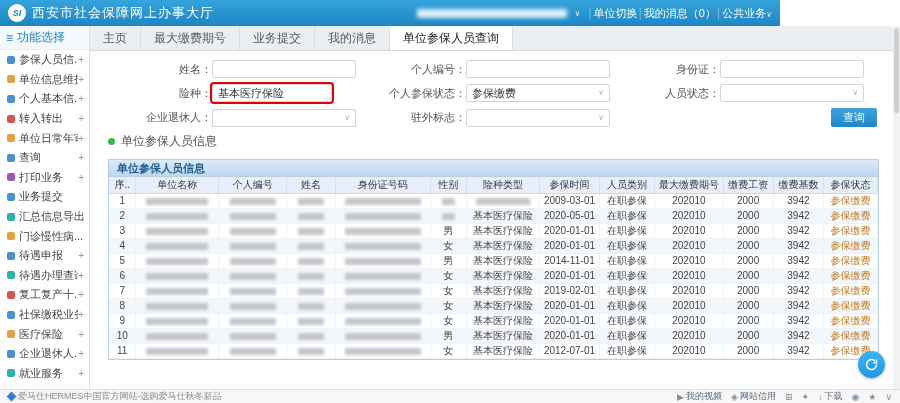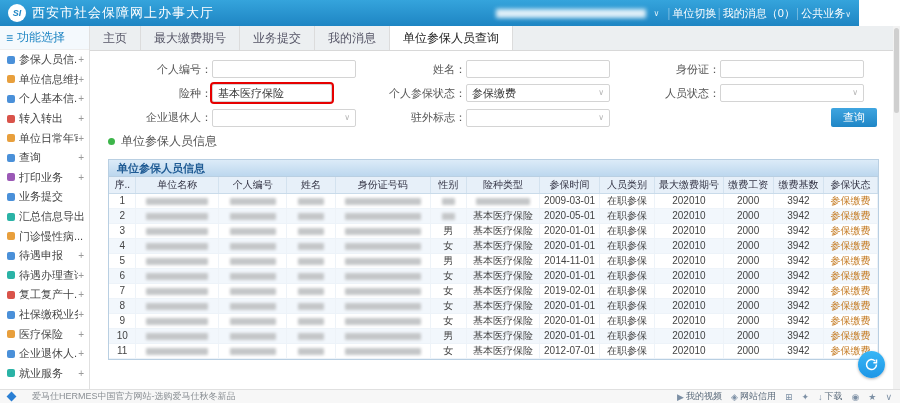--- a/index.html
+++ b/index.html
@@ -1,19 +1,19 @@
 <!DOCTYPE html>
 <html><head>
 <meta charset="utf-8">
 <style>
   *{margin:0;padding:0;box-sizing:border-box;}
   body{width:900px;height:403px;position:relative;overflow:hidden;background:#fff;
        font-family:"Liberation Sans","DejaVu Sans",sans-serif;}
   
-  .topbar{position:absolute;top:0;left:0;width:859px;height:26px;z-index:6;
+  .topbar{position:absolute;top:0;left:0;width:780px;height:26px;z-index:6;
           background:linear-gradient(180deg,#35a4dc 0%,#1e85c3 100%);
           display:flex;align-items:center;padding:0 8px;}
   .logo{width:18px;height:18px;border-radius:50%;background:#fff;color:#1e85c3;
         font-weight:bold;font-style:italic;font-size:9px;display:flex;align-items:center;
         justify-content:center;margin-right:6px;flex:none;}
   .apptitle{color:#fff;font-size:13px;letter-spacing:1px;white-space:nowrap;}
   .topmenu{margin-left:auto;display:flex;align-items:center;color:#fff;font-size:11px;gap:7px;}
   .redactbar{display:inline-block;height:9px;border-radius:1px;background:rgba(255,255,255,.85);filter:blur(2px);}
   .company-bar{width:150px;}
   .sep{color:rgba(255,255,255,.45);font-size:10px;}
@@ -68,21 +68,21 @@
   .redact{display:inline-block;height:7px;background:#c4c6c8;border-radius:1px;
           filter:blur(1.6px);vertical-align:middle;}
   
   .vscroll{position:absolute;top:26px;right:0;width:7px;bottom:14px;background:#f2f2f2;z-index:5;}
   .vthumb{position:absolute;top:2px;left:1px;width:5px;height:85px;background:#cfcfcf;border-radius:3px;}
   .fab{position:absolute;right:15px;top:351px;width:27px;height:27px;border-radius:50%;cursor:pointer;
        background:linear-gradient(180deg,#38b6f6,#1e96e6);display:flex;align-items:center;
        justify-content:center;box-shadow:0 1px 3px rgba(0,0,0,.3);z-index:7;}
   .statusbar{position:absolute;left:0;right:0;bottom:0;height:14px;background:#f7f7f7;
              border-top:1px solid #e0e0e0;display:flex;align-items:center;font-size:9px;
-             color:#8a8f94;padding:0 8px;gap:17px;z-index:6;}
+             color:#8a8f94;padding:0 8px;gap:3px;z-index:6;}
   .site-ico{width:7px;height:7px;background:#2a7fd4;transform:rotate(45deg);flex:none;}
   .status-right{margin-left:auto;display:flex;align-items:center;gap:9px;color:#7d90a5;}
   .sitem{display:flex;align-items:center;gap:2px;cursor:pointer;}
   .sicon{font-size:9px;}
   .slabel{color:#5b6b7c;font-size:9px;}
 </style>
 </head>
 <body>
 
 <header class="topbar">
@@ -196,25 +196,25 @@
       <div class="tab">主页</div>
       <div class="tab">最大缴费期号</div>
       <div class="tab">业务提交</div>
       <div class="tab">我的消息</div>
       <div class="tab active">单位参保人员查询</div>
     </div>
   <div class="content">
     <div id="form">
         <div class="frow">
           <div class="field">
+            <label>姓名：</label>
+            <div class="ctrl"></div>
+          </div>
+          <div class="field">
             <label>个人编号：</label>
-            <div class="ctrl"></div>
-          </div>
-          <div class="field">
-            <label>姓名：</label>
             <div class="ctrl"></div>
           </div>
           <div class="field">
             <label>身份证：</label>
             <div class="ctrl"></div>
           </div>
         </div>
         <div class="frow">
           <div class="field">
             <label>险种：</label>

